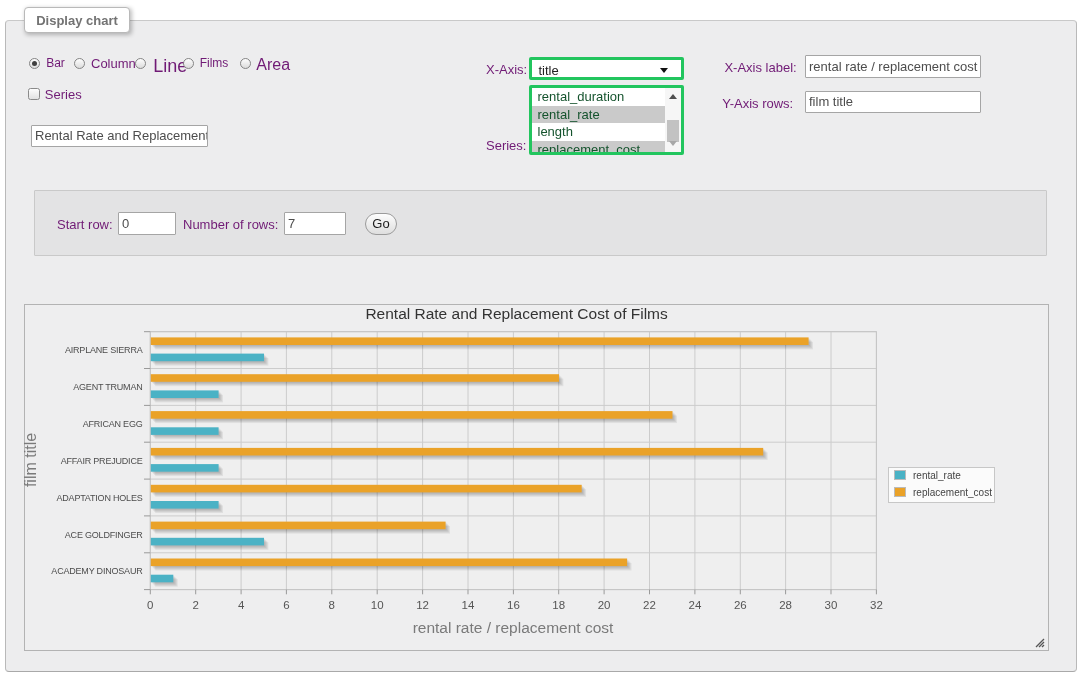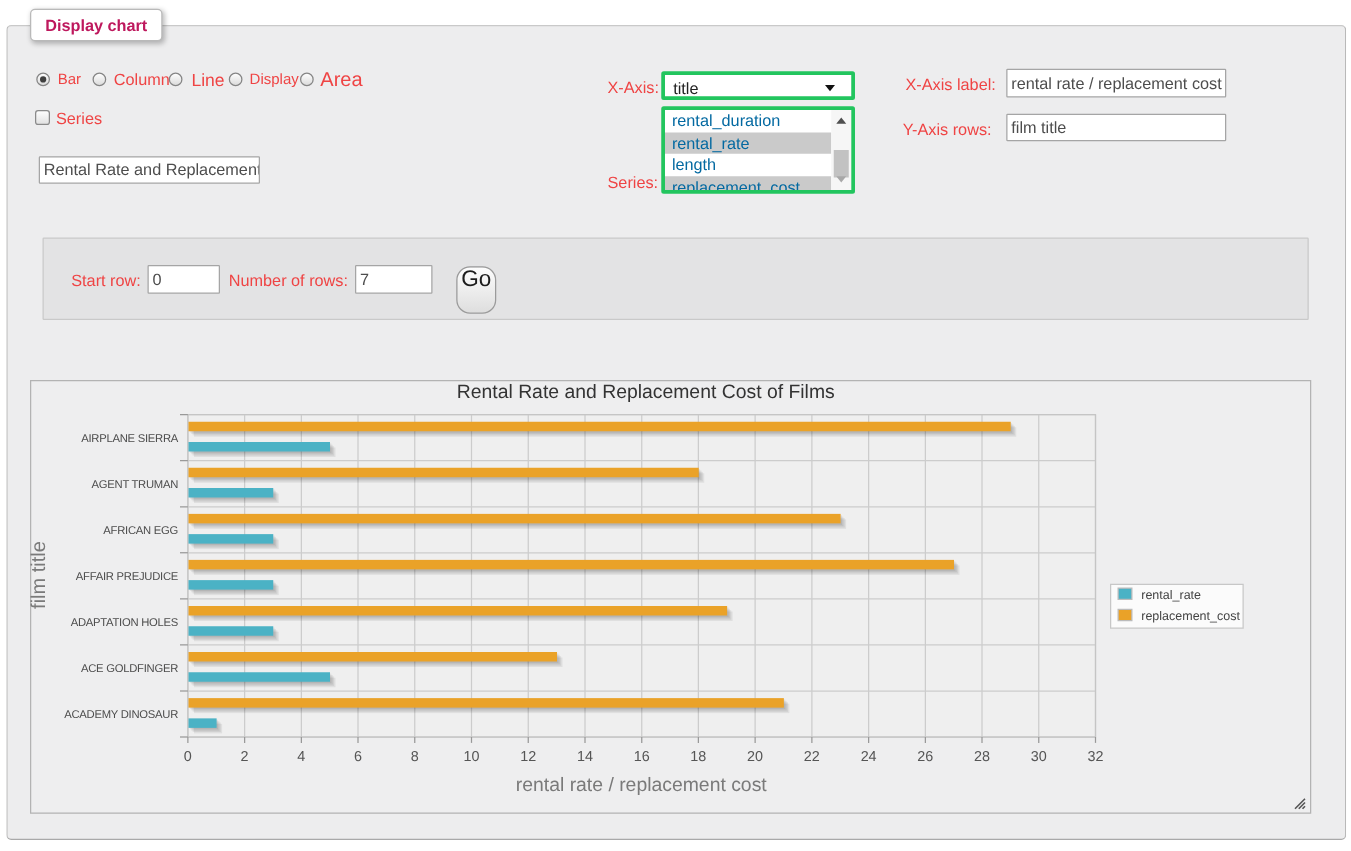--- a/index.html
+++ b/index.html
@@ -1,56 +1,56 @@
 <!DOCTYPE html>
 <html><head><meta charset="utf-8"><style>
 *{margin:0;padding:0;box-sizing:border-box}
 html,body{width:1081px;height:681px;background:#fff;font-family:"Liberation Sans",sans-serif;position:relative}
 .abs{position:absolute}
 .fs{left:4.5px;top:20px;width:1072px;height:652px;background:#ededee;border:1px solid;border-color:#c9c9c9 #b9b9b9 #a9a9a9;border-radius:4px}
-.leg{left:24px;top:7px;width:106px;height:26px;background:#fff;border:1px solid #b9b9b9;border-radius:4px;box-shadow:1.5px 1.5px 4px rgba(0,0,0,0.25);font-weight:bold;font-size:13px;color:#be185d;line-height:25px;text-align:center}
-.lbl{font-size:13px;color:#ef4444;white-space:nowrap}
+.leg{left:24px;top:7px;width:106px;height:26px;background:#fff;border:1px solid #b9b9b9;border-radius:4px;box-shadow:1.5px 1.5px 4px rgba(0,0,0,0.25);font-weight:bold;font-size:13px;color:#737373;line-height:25px;text-align:center}
+.lbl{font-size:13px;color:#701a75;white-space:nowrap}
 .radio{width:11px;height:11px;border:1px solid #858585;border-radius:50%;background:linear-gradient(#fdfdfd,#dcdcdc);display:inline-block}
 .radio.on::after{content:"";width:5px;height:5px;border-radius:50%;background:#3f3f3f;display:block;margin:2px 0 0 2px}
 .cb{width:11.5px;height:11.5px;border:1px solid #8a8a8a;border-radius:2.5px;background:linear-gradient(#fdfdfd,#e2e2e2)}
 .inp{background:#fff;border:1px solid #a5a5a5;font-size:13px;color:#4d4d4d;padding:0 0 0 3px;line-height:20px;white-space:nowrap;overflow:hidden;border-radius:1px}
 .selbox{background:#fff;border:3px solid #22c55e;font-size:13px;color:#222;border-radius:2px}
 .pbox{left:34px;top:190px;width:1013px;height:66px;background:#e3e3e4;border:1px solid #c9c9c9;border-radius:1px}
-.gob{left:365px;top:213px;width:32px;height:38px;border:1.5px solid #9b9b9b;border-radius:11px;background:linear-gradient(#fdfdfd,#dedede);font-size:18px;color:#1c1c1c;text-align:center;line-height:19px}
+.gob{left:365px;top:213px;width:32px;height:22px;border:1.5px solid #9b9b9b;border-radius:11px;background:linear-gradient(#fdfdfd,#dedede);font-size:13px;color:#1c1c1c;text-align:center;line-height:19px}
 .cc{left:24px;top:304px;width:1025px;height:347px;background:#eeeeef;border:1px solid #b3b3b3}
 .sb-arrow{width:0;height:0;display:block;position:absolute}
 </style></head>
 <body>
 <div class="abs fs"></div>
 <div class="abs leg">Display chart</div>
 
 <span class="abs radio on" style="left:29.1px;top:57.5px"></span>
 <span class="abs lbl" style="left:46.2px;top:56px;font-size:12px">Bar</span>
 <span class="abs radio" style="left:73.7px;top:57.5px"></span>
 <span class="abs lbl" style="left:91px;top:56px;font-size:13px">Column</span>
 <span class="abs radio" style="left:135.4px;top:57.5px"></span>
-<span class="abs lbl" style="left:153.2px;top:56px;font-size:14px">Line</span>
+<span class="abs lbl" style="left:153.2px;top:56px;font-size:18px">Line</span>
 <span class="abs radio" style="left:183px;top:57.5px"></span>
-<span class="abs lbl" style="left:199.7px;top:56px;font-size:12px">Display</span>
+<span class="abs lbl" style="left:199.7px;top:56px;font-size:12px">Films</span>
 <span class="abs radio" style="left:239.6px;top:57.5px"></span>
 <span class="abs lbl" style="left:256.3px;top:56px;font-size:16px">Area</span>
 
 <span class="abs cb" style="left:28.2px;top:88px"></span>
 <span class="abs lbl" style="left:44.8px;top:87px">Series</span>
 
 <div class="abs inp" style="left:31px;top:125px;width:177px;height:22px">Rental Rate and Replacement Cost of Films</div>
 
 <span class="abs lbl" style="left:486px;top:62px">X-Axis:</span>
 <div class="abs selbox" style="left:528.5px;top:57px;width:155px;height:23px;line-height:21px;padding-left:7px">title
   <span style="position:absolute;left:128px;top:8px;width:0;height:0;border-left:4.5px solid transparent;border-right:4.5px solid transparent;border-top:5.5px solid #101010"></span>
 </div>
 
 <span class="abs lbl" style="left:486px;top:138px">Series:</span>
 <div class="abs selbox" style="left:528.5px;top:85px;width:155px;height:70px;overflow:hidden">
-  <div style="position:absolute;left:0;top:0;right:16px;bottom:0;font-size:13px;color:#0369a1">
+  <div style="position:absolute;left:0;top:0;right:16px;bottom:0;font-size:13px;color:#14532d">
     <div style="height:17.5px;line-height:17.5px;padding-left:6px">rental_duration</div>
     <div style="height:17.5px;line-height:17.5px;padding-left:6px;background:#cacaca">rental_rate</div>
     <div style="height:17.5px;line-height:17.5px;padding-left:6px">length</div>
     <div style="height:17.5px;line-height:17.5px;padding-left:6px;background:#cacaca">replacement_cost</div>
   </div>
   <div style="position:absolute;right:0;top:0;width:16px;bottom:0;background:#f6f6f6">
     <span class="sb-arrow" style="left:4px;top:6px;border-left:4px solid transparent;border-right:4px solid transparent;border-bottom:5px solid #4f4f4f"></span>
     <span style="position:absolute;left:2px;top:32px;width:12px;height:22px;background:#c2c2c2"></span>
     <span class="sb-arrow" style="left:4px;bottom:6px;border-left:4px solid transparent;border-right:4px solid transparent;border-top:5px solid #a8a8a8"></span>
   </div>

